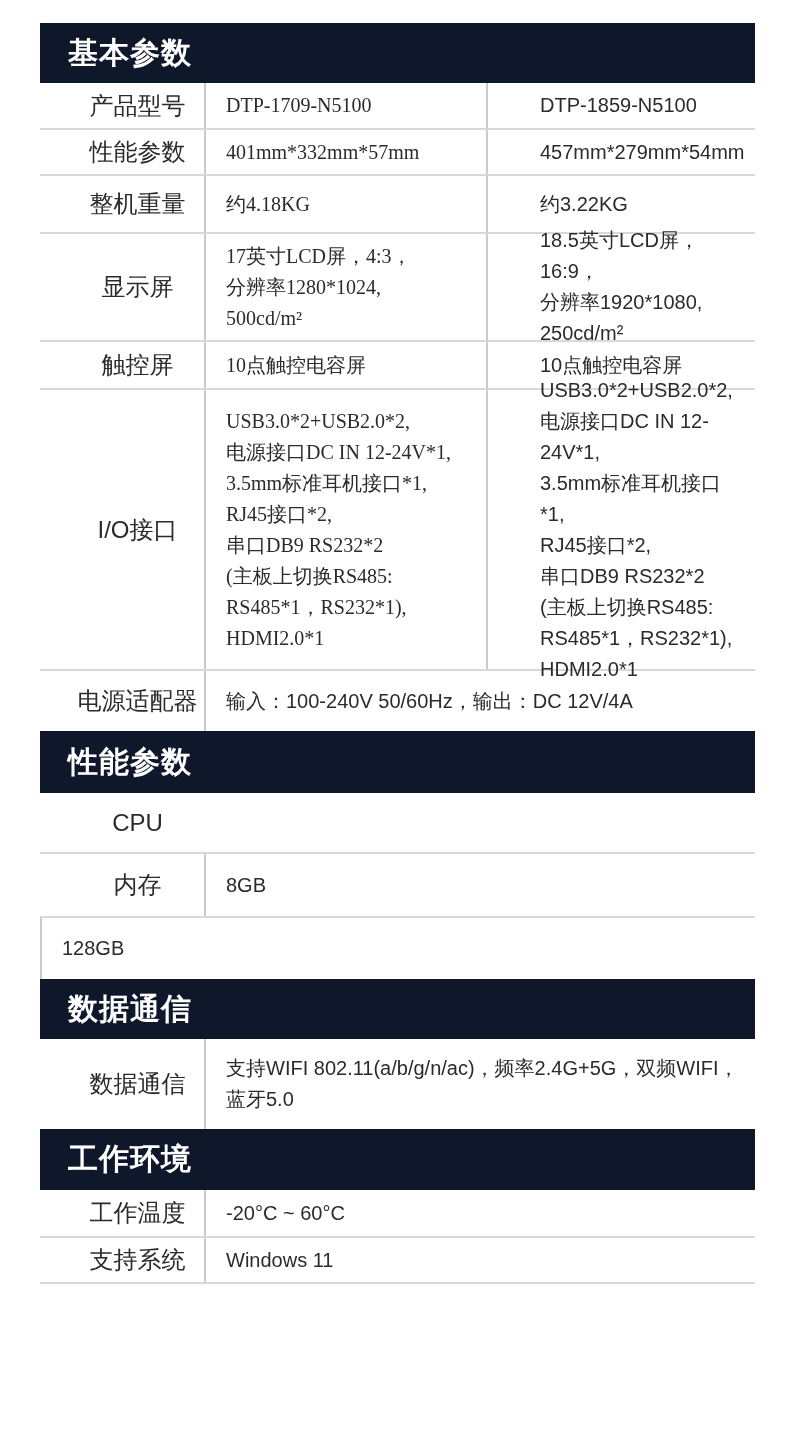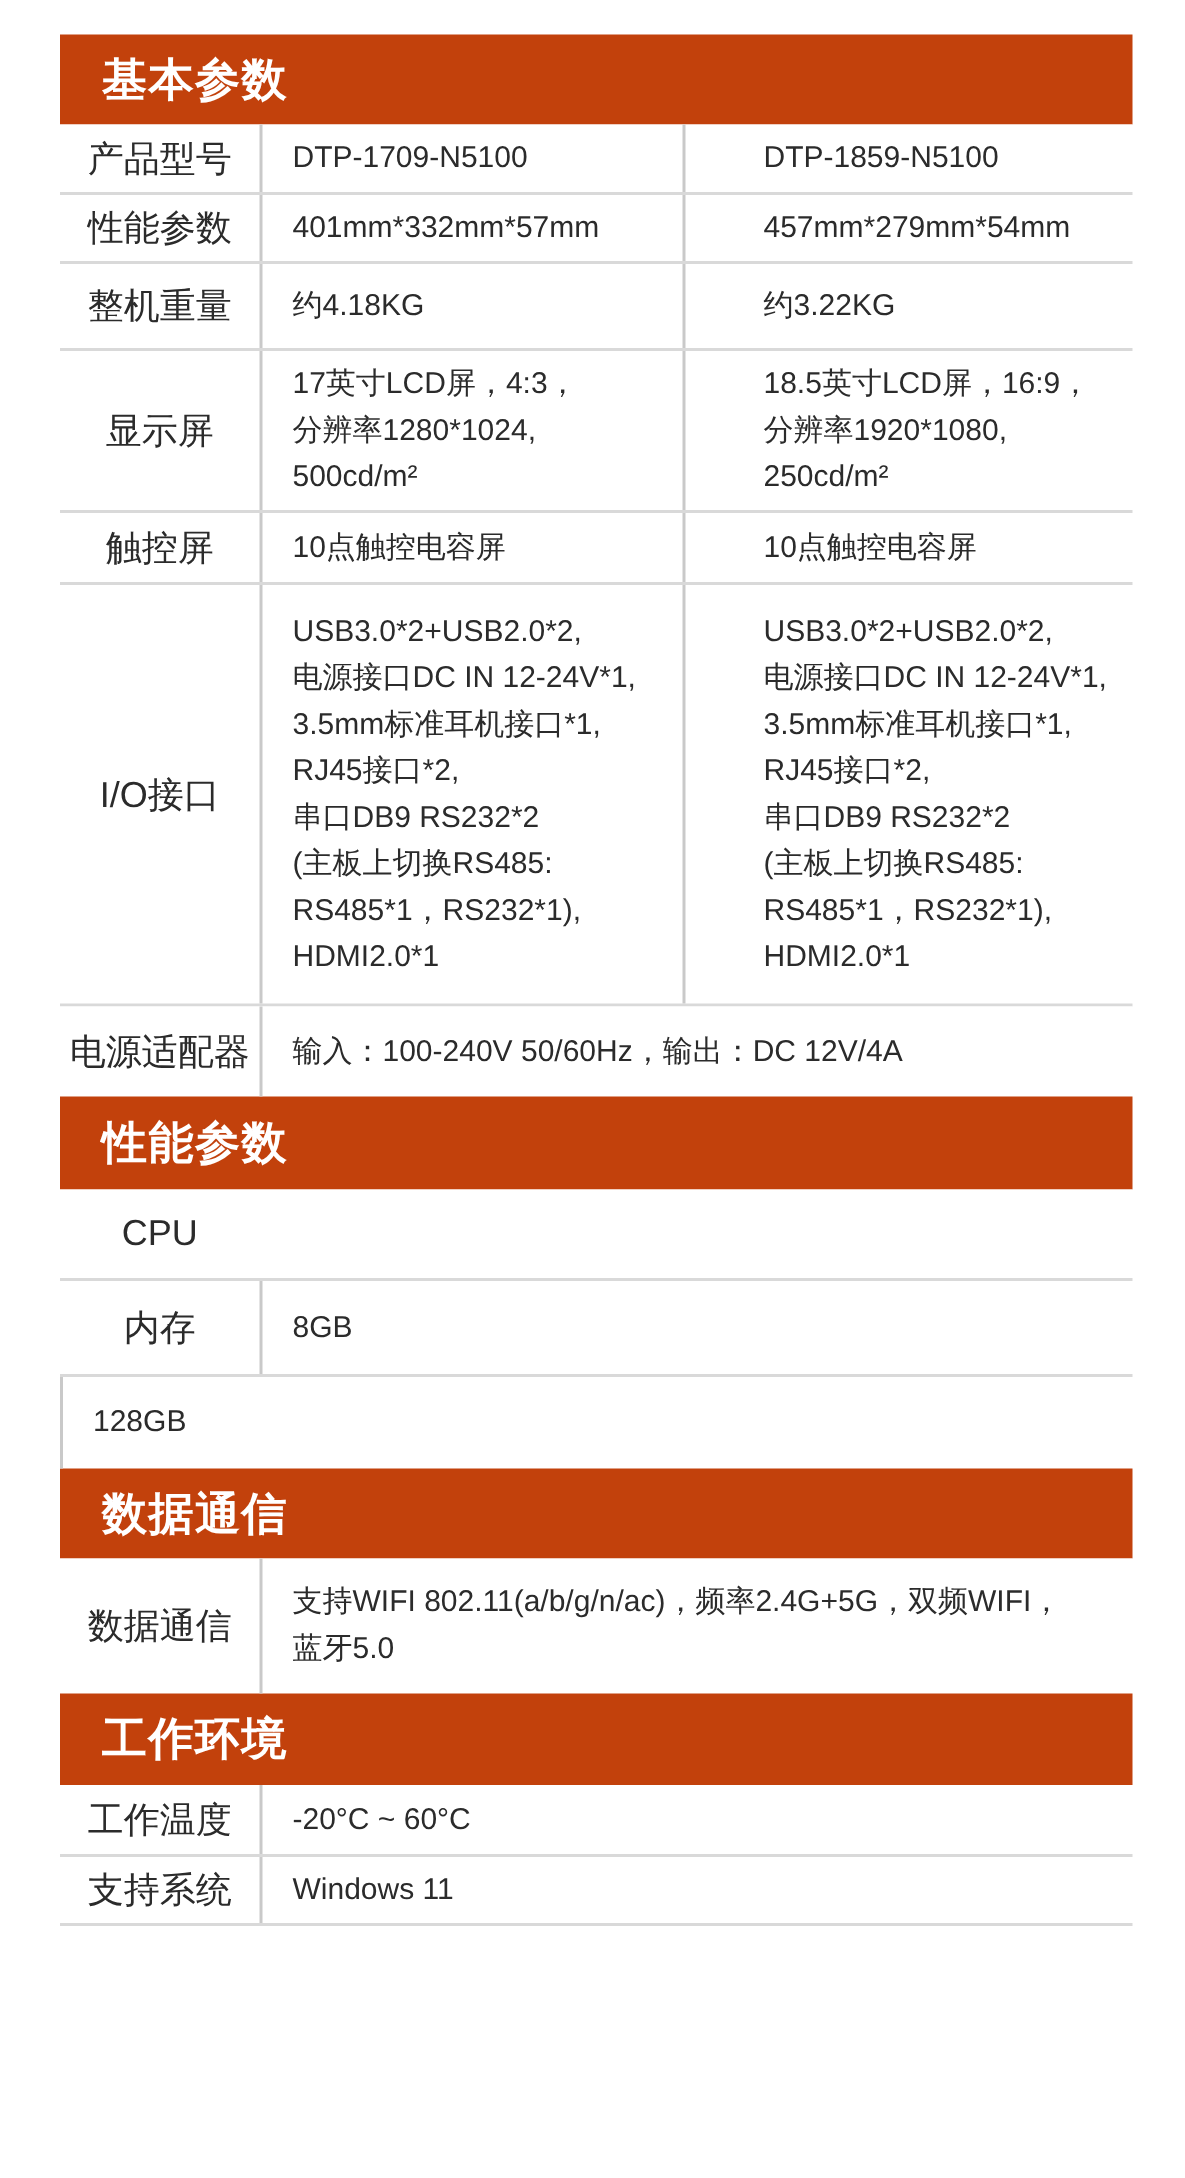--- a/index.html
+++ b/index.html
@@ -3,38 +3,38 @@
 <meta charset="utf-8">
 <style>
   html,body { margin:0; padding:0; }
   body {
     width:790px; height:1452px; background:#ffffff;
     font-family:"Liberation Sans","DejaVu Sans",sans-serif;
     color:#262626; overflow:hidden;
   }
   .sheet { width:715px; margin-left:40px; padding-top:23px; }
   .sec-h {
-    height:60px; background:#c2410c; color:#ffffff;
+    height:60px; background:#0f172a; color:#ffffff;
     display:flex; align-items:center; padding-left:28px;
     box-sizing:border-box; font-size:30px; font-weight:bold; letter-spacing:1px;
   }
   .row {
     display:flex; align-items:stretch; box-sizing:border-box;
     border-bottom:2px solid #d9d9d9; background:#ffffff;
   }
   .label {
     width:133px; flex:0 0 133px; display:flex; align-items:center; justify-content:center;
-    font-size:24px; color:#2b2b2b; text-align:left;
+    font-size:24px; color:#2b2b2b; text-align:left;margin-left:31px;
   }
   .cell {
     box-sizing:border-box; border-left:2px solid #c9c9c9;
     display:flex; align-items:center;
     font-size:20px; line-height:1.55; color:#2b2b2b; white-space:pre-line;
   }
-  .c1 { width:270px; flex:0 0 270px; padding:8px 10px 8px 20px; }
+  .c1 { width:270px; flex:0 0 270px; padding:8px 10px 8px 20px;font-family:Liberation Serif, serif; }
   .c2 { flex:1; padding:8px 10px 8px 52px;margin-left:12px; }
   .cf { flex:1; padding:8px 10px 8px 20px; }
 </style>
 </head>
 <body>
 
 <div class="sheet">
 
   <div class="sec-h">
     <span>基本参数</span>

